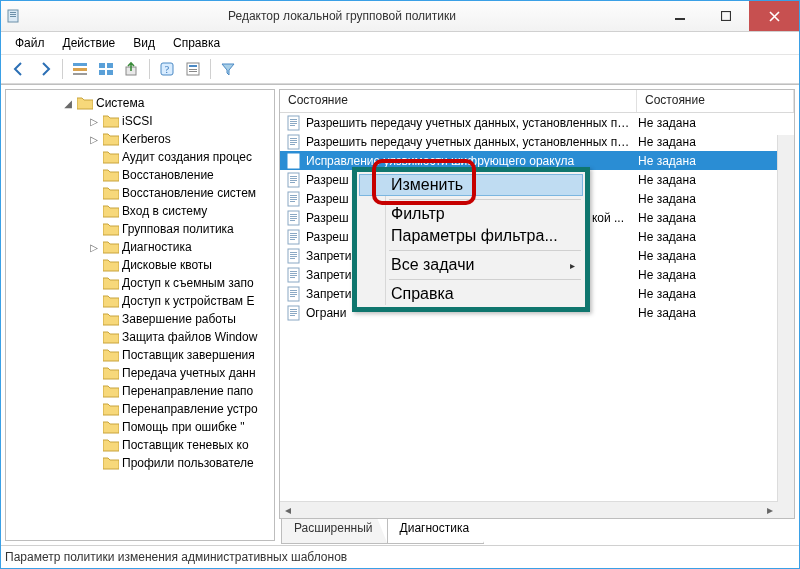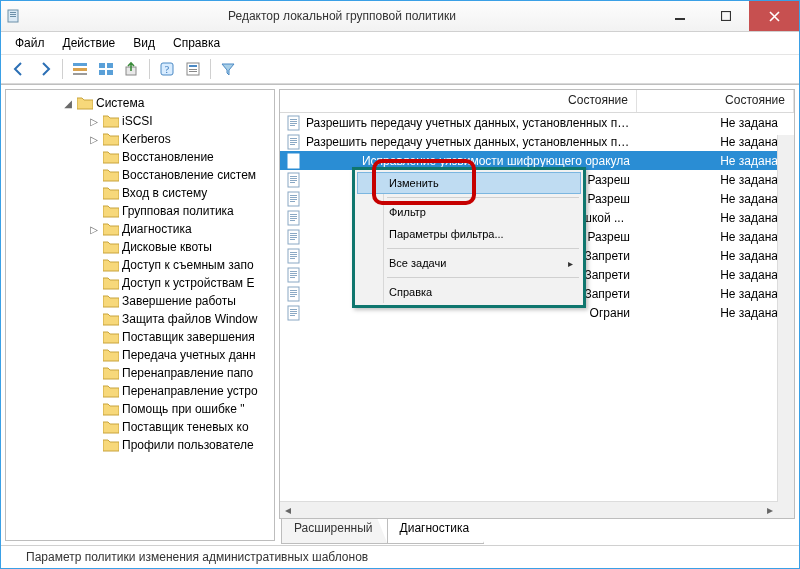--- a/index.html
+++ b/index.html
@@ -25,21 +25,21 @@
   .tree-scroll{position:absolute;inset:0;overflow:hidden;}
   .tree{padding:4px 0 4px 0;white-space:nowrap;}
   .tree-row{display:flex;align-items:center;height:18px;padding-right:4px;}
   .tree-row .exp{width:12px;text-align:center;color:#6a6a6a;font-size:10px;}
   .tree-row .fld{width:16px;height:14px;margin:0 3px;}
   .tree-row .lbl{}
   .indent1{padding-left:56px;}
   .indent2{padding-left:82px;}
   
   .right-pane{flex:1;display:flex;flex-direction:column;margin:4px 4px 4px 2px;min-width:0;}
-  .list-wrap{flex:1;border:1px solid #bdbdbd;display:flex;flex-direction:column;min-height:0;position:relative;background:#fff;text-align:right;}
+  .list-wrap{flex:1;border:1px solid #bdbdbd;display:flex;flex-direction:column;min-height:0;position:relative;background:#fff;}
   .list-header{display:flex;height:22px;border-bottom:1px solid #d9d9d9;background:#fff;font-size:12px;}
   .list-header .col{padding:3px 8px;border-right:1px solid #e0e0e0;color:#222;}
   .col-name{flex:1;min-width:0;}
   .col-state{width:140px;flex:none;}
   .list-body{flex:1;overflow:hidden;position:relative;}
   .list-rows{position:absolute;inset:0 16px 16px 0;}
   .row{display:flex;align-items:center;height:19px;padding-left:6px;}
   .row .ricon{width:16px;height:16px;flex:none;margin-right:4px;}
   .row .rname{flex:1;white-space:nowrap;overflow:hidden;text-overflow:ellipsis;}
   .row .rstate{width:140px;flex:none;padding-left:8px;}
@@ -47,23 +47,23 @@
   .hscroll{position:absolute;left:0;right:16px;bottom:0;height:16px;background:#f0f0f0;border-top:1px solid #dcdcdc;display:flex;align-items:center;}
   .hscroll .arrow{width:16px;height:16px;display:flex;align-items:center;justify-content:center;color:#666;background:#f0f0f0;}
   .hscroll .track{flex:1;height:16px;background:#f0f0f0;}
   .vscroll{position:absolute;top:22px;right:0;bottom:16px;width:16px;background:#f0f0f0;border-left:1px solid #dcdcdc;}
   .scroll-corner{position:absolute;right:0;bottom:0;width:16px;height:16px;background:#f0f0f0;}
   
   .tabs{display:flex;align-items:flex-start;height:22px;padding-left:2px;}
   .tab{padding:2px 14px 8px 12px;border:1px solid #bdbdbd;border-top:none;background:#fff;font-size:12px;position:relative;clip-path:polygon(0 0,calc(100% - 10px) 0,100% 100%,0 100%);margin-right:-1px;}
   .tab.inactive{background:#f4f4f4;color:#333;}
   
-  .statusbar{height:22px;border-top:1px solid #d0d0d0;display:flex;align-items:center;padding:0 25px;color:#333;background:#fff;}
-  
-  .context-menu{position:absolute;background:#f2f2f2;border:3px solid #0f766e;box-shadow:2px 2px 4px rgba(0,0,0,0.25);padding:2px;font-size:11px;z-index:50;}
+  .statusbar{height:22px;border-top:1px solid #d0d0d0;display:flex;align-items:center;padding:0 4px;color:#333;background:#fff;}
+  
+  .context-menu{position:absolute;background:#f2f2f2;border:5px solid #0f766e;box-shadow:2px 2px 4px rgba(0,0,0,0.25);padding:2px;font-size:16px;z-index:50;}
   .context-menu .gutter{position:absolute;left:2px;top:2px;bottom:2px;width:26px;background:#f2f2f2;border-right:1px solid #d8d8d8;}
   .cm-item{position:relative;display:flex;align-items:center;height:22px;padding:0 24px 0 32px;white-space:nowrap;}
   .cm-item.highlight{background:#bfdcf2;border:1px solid #7bb6e0;padding:0 23px 0 31px;height:20px;}
   .cm-item.disabled{color:#9a9a9a;}
   .cm-sep{height:1px;background:#d0d0d0;margin:3px 2px 3px 30px;}
   .cm-sub::after{content:"▸";position:absolute;right:8px;color:#333;font-size:10px;}
   
   .red-mark{position:absolute;border:4px solid #c60000;border-radius:10px;pointer-events:none;z-index:60;}
 </style>
 </head>
@@ -189,20 +189,27 @@
                 <svg class="fld" viewBox="0 0 16 14">
                   <path d="M0 2 L5 2 L7 4 L16 4 L16 13 L0 13 Z" fill="#f7d87a" stroke="#c9a43d"></path>
                 </svg>
                 <span class="lbl">Kerberos</span>
               </div>
               <div class="tree-row indent2">
                 <span class="exp"></span>
                 <svg class="fld" viewBox="0 0 16 14">
                   <path d="M0 2 L5 2 L7 4 L16 4 L16 13 L0 13 Z" fill="#f7d87a" stroke="#c9a43d"></path>
                 </svg>
+                <span class="lbl">Аудит создания процес</span>
+              </div>
+              <div class="tree-row indent2">
+                <span class="exp"></span>
+                <svg class="fld" viewBox="0 0 16 14">
+                  <path d="M0 2 L5 2 L7 4 L16 4 L16 13 L0 13 Z" fill="#f7d87a" stroke="#c9a43d"></path>
+                </svg>
                 <span class="lbl">Восстановление</span>
               </div>
               <div class="tree-row indent2">
                 <span class="exp"></span>
                 <svg class="fld" viewBox="0 0 16 14">
                   <path d="M0 2 L5 2 L7 4 L16 4 L16 13 L0 13 Z" fill="#f7d87a" stroke="#c9a43d"></path>
                 </svg>
                 <span class="lbl">Восстановление систем</span>
               </div>
               <div class="tree-row indent2">

